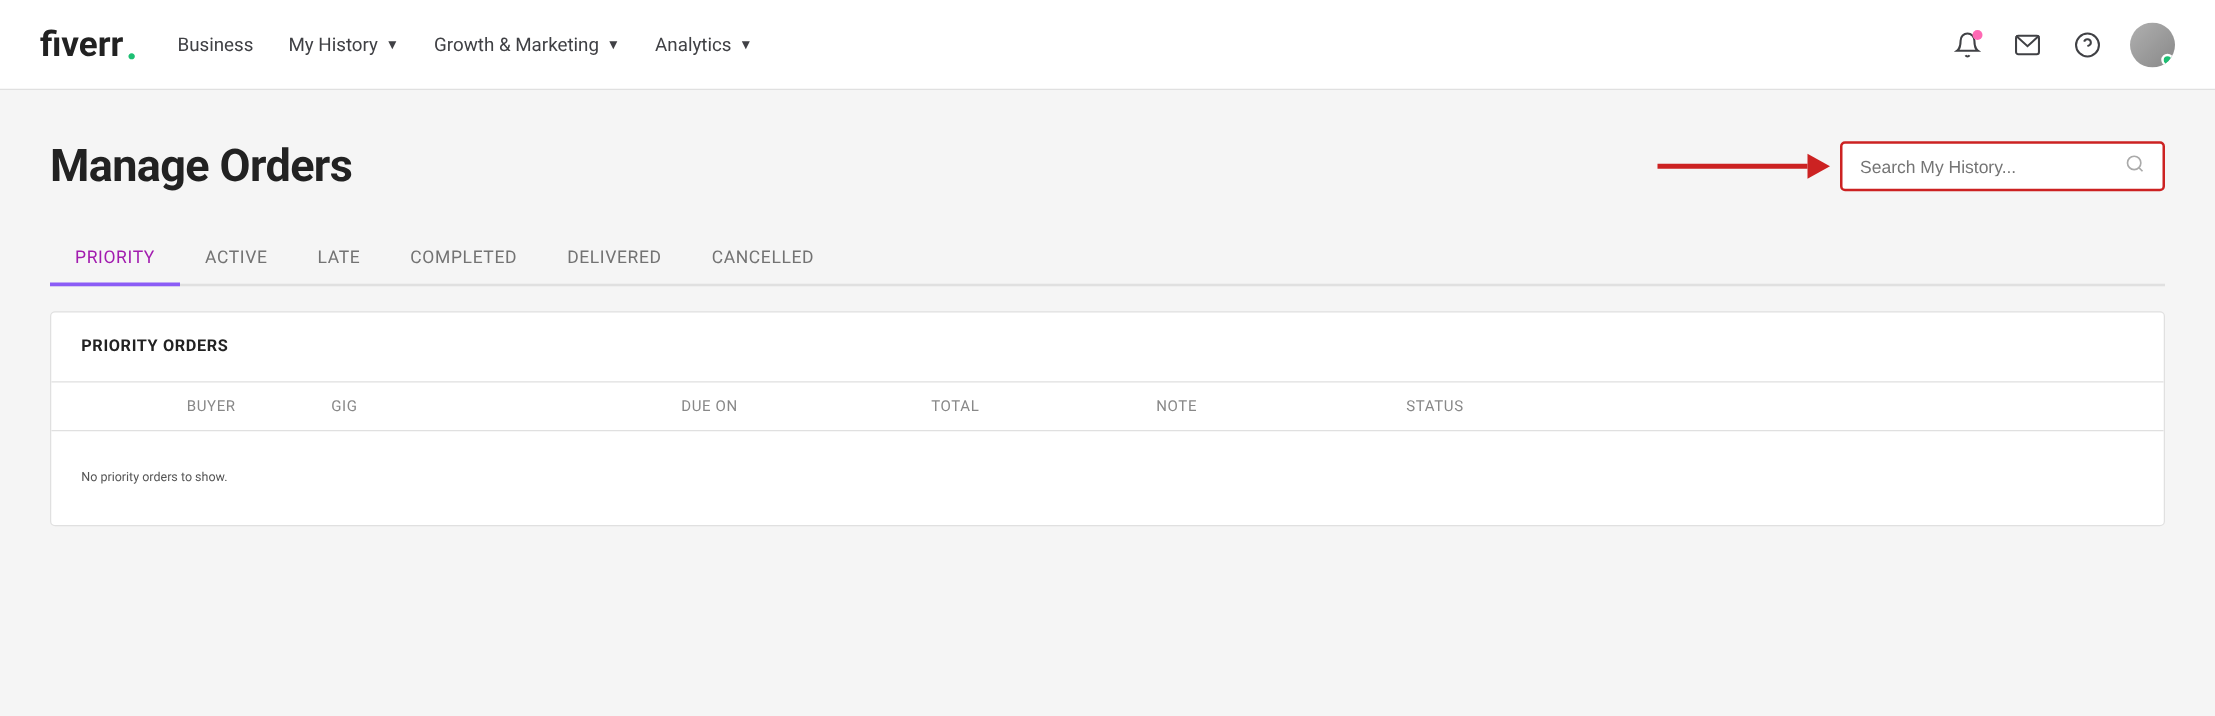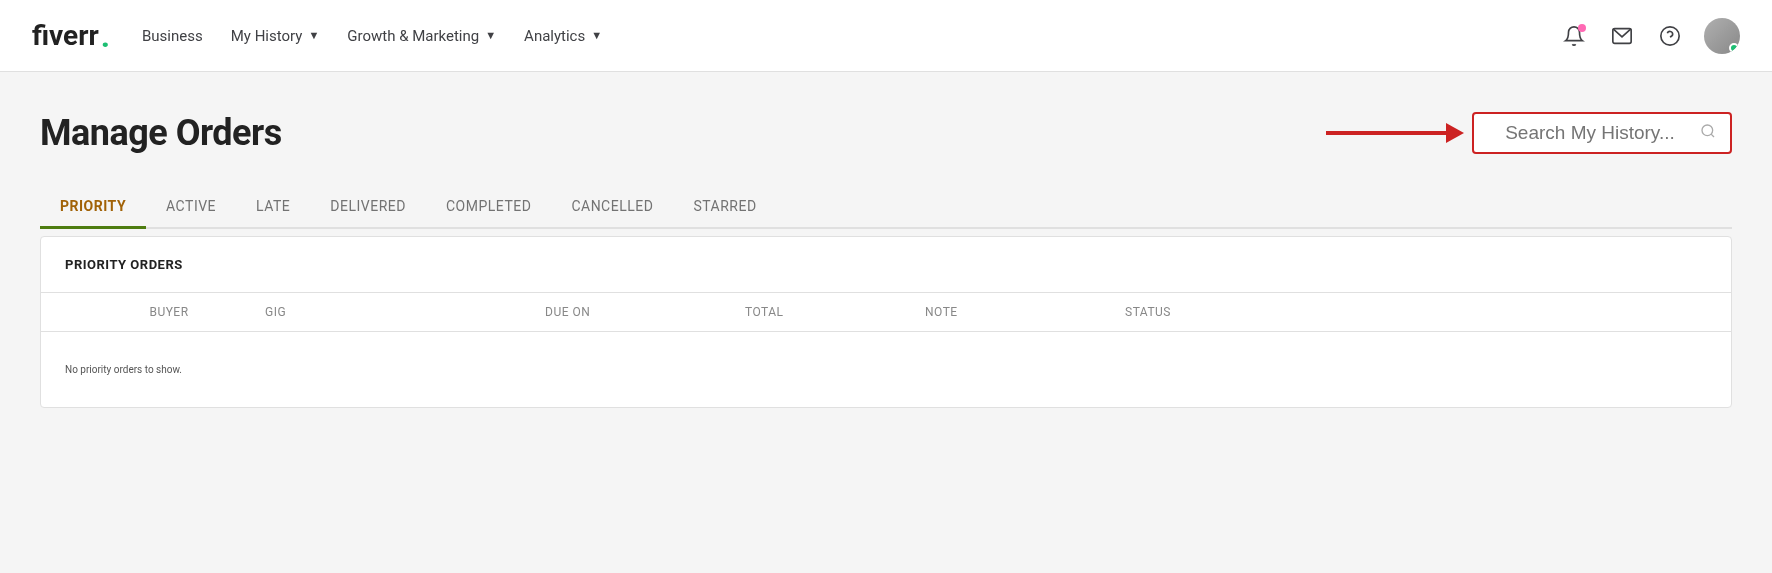--- a/index.html
+++ b/index.html
@@ -149,26 +149,25 @@
       display: flex;
       align-items: center;
       background: #fff;
       padding: 8px 14px;
       width: 260px;
       gap: 8px;
     }
     .search-input {
       border: none;
       outline: none;
-      font-size: 19px;
+      font-size: 14px;
       color: #b91c1c;
       background: transparent;
       flex: 1;
       width: 100%;
-      text-align: center;
     }
     .search-icon-svg {
       color: #aaa;
       font-size: 16px;
       flex-shrink: 0;
     }
 
     
     .tabs {
       display: flex;
@@ -181,31 +180,31 @@
       font-size: 14px;
       font-weight: 400;
       color: #737373;
       cursor: pointer;
       border-bottom: 3px solid transparent;
       margin-bottom: -2px;
       letter-spacing: 0.5px;
       text-transform: uppercase;
     }
     .tab.active {
-      color: #a16207;
-      font-weight: 700;
-      border-bottom: 3px solid #4d7c0f;
+      color: #a21caf;
+      font-weight: 400;
+      border-bottom: 3px solid #8b5cf6;
     }
 
     
     .table-section {
       background: #fff;
       border: 1px solid #e0e0e0;
       border-radius: 4px;
-      margin-top: 7px;
+      margin-top: 20px;
       overflow: hidden;
     }
     .table-section-title {
       padding: 20px 24px;
       font-size: 13px;
       font-weight: 700;
       color: #222;
       letter-spacing: 0.5px;
       border-bottom: 1px solid #e0e0e0;
     }
@@ -306,24 +305,23 @@
           </svg>
         </span>
       </div>
     </div>
   </div>
 
   <div class="tabs">
     <div class="tab active">PRIORITY</div>
     <div class="tab">ACTIVE</div>
     <div class="tab">LATE</div>
+    <div class="tab">COMPLETED</div>
     <div class="tab">DELIVERED</div>
-    <div class="tab">COMPLETED</div>
     <div class="tab">CANCELLED</div>
-    <div class="tab">STARRED</div>
   </div>
 
   <div class="table-section">
     <div class="table-section-title">PRIORITY ORDERS</div>
     <div class="table-header">
       <div class="col-header">BUYER</div>
       <div class="col-header">GIG</div>
       <div class="col-header">DUE ON</div>
       <div class="col-header">TOTAL</div>
       <div class="col-header">NOTE</div>

